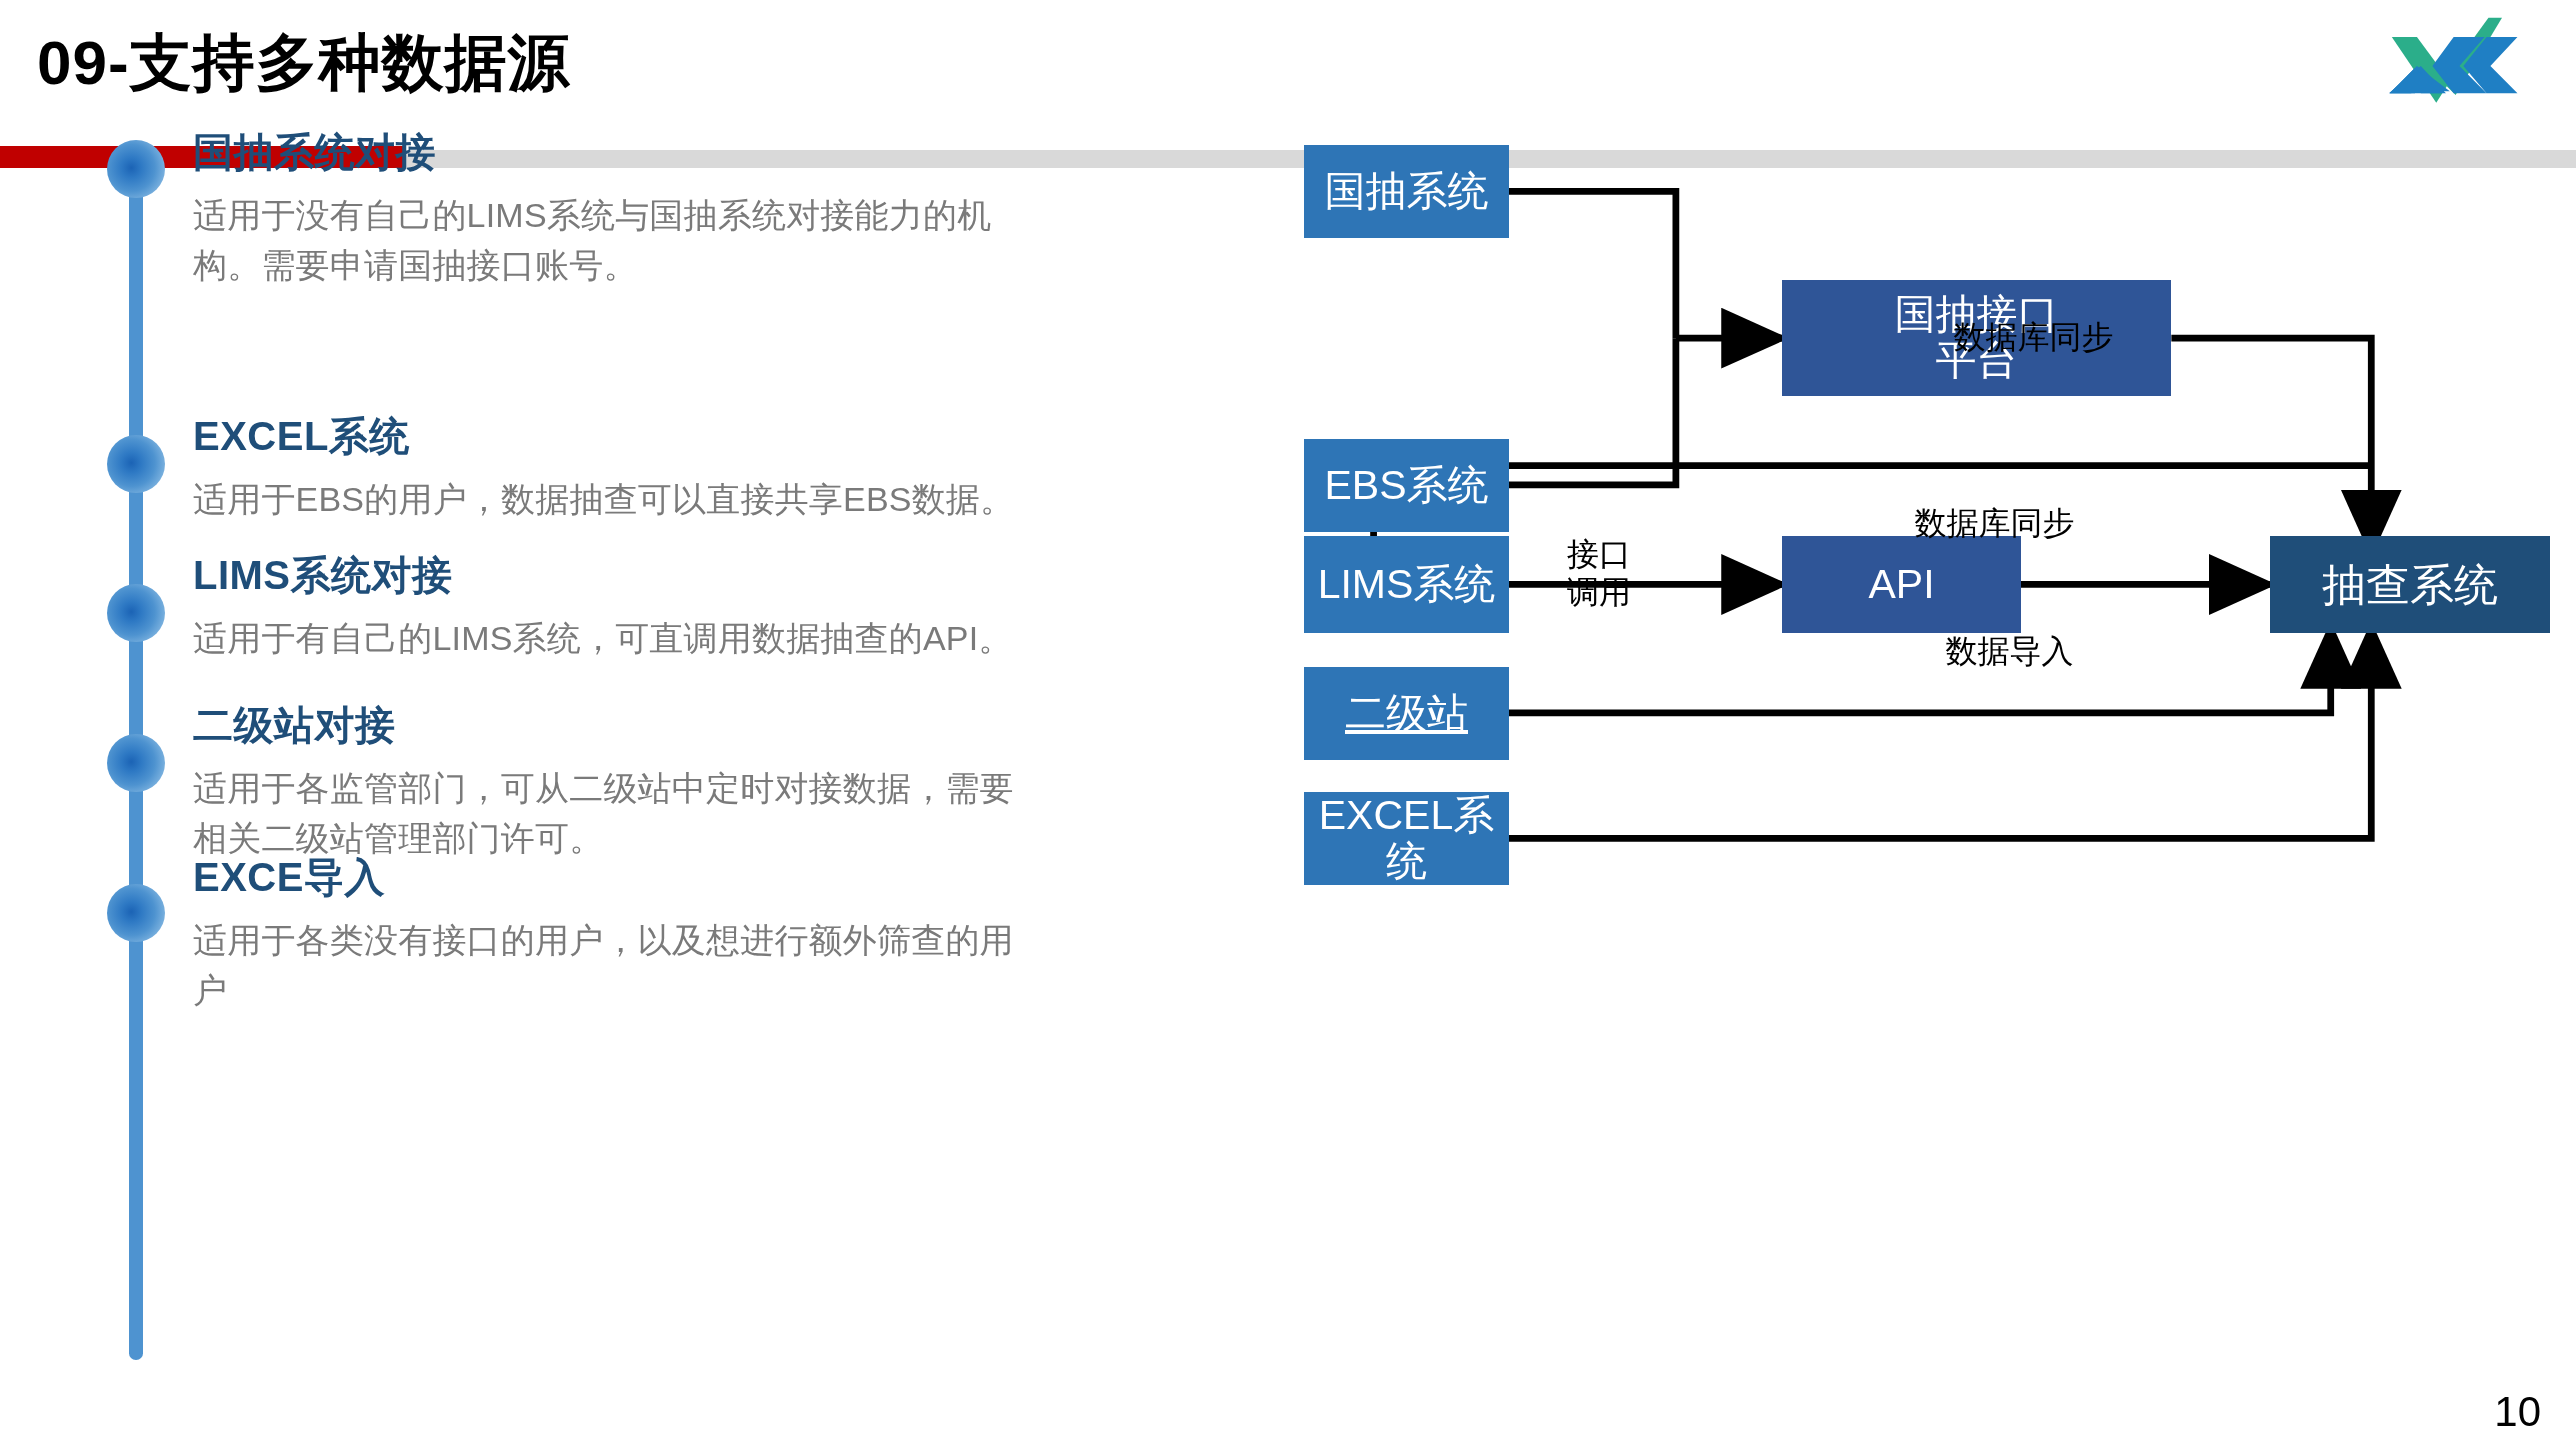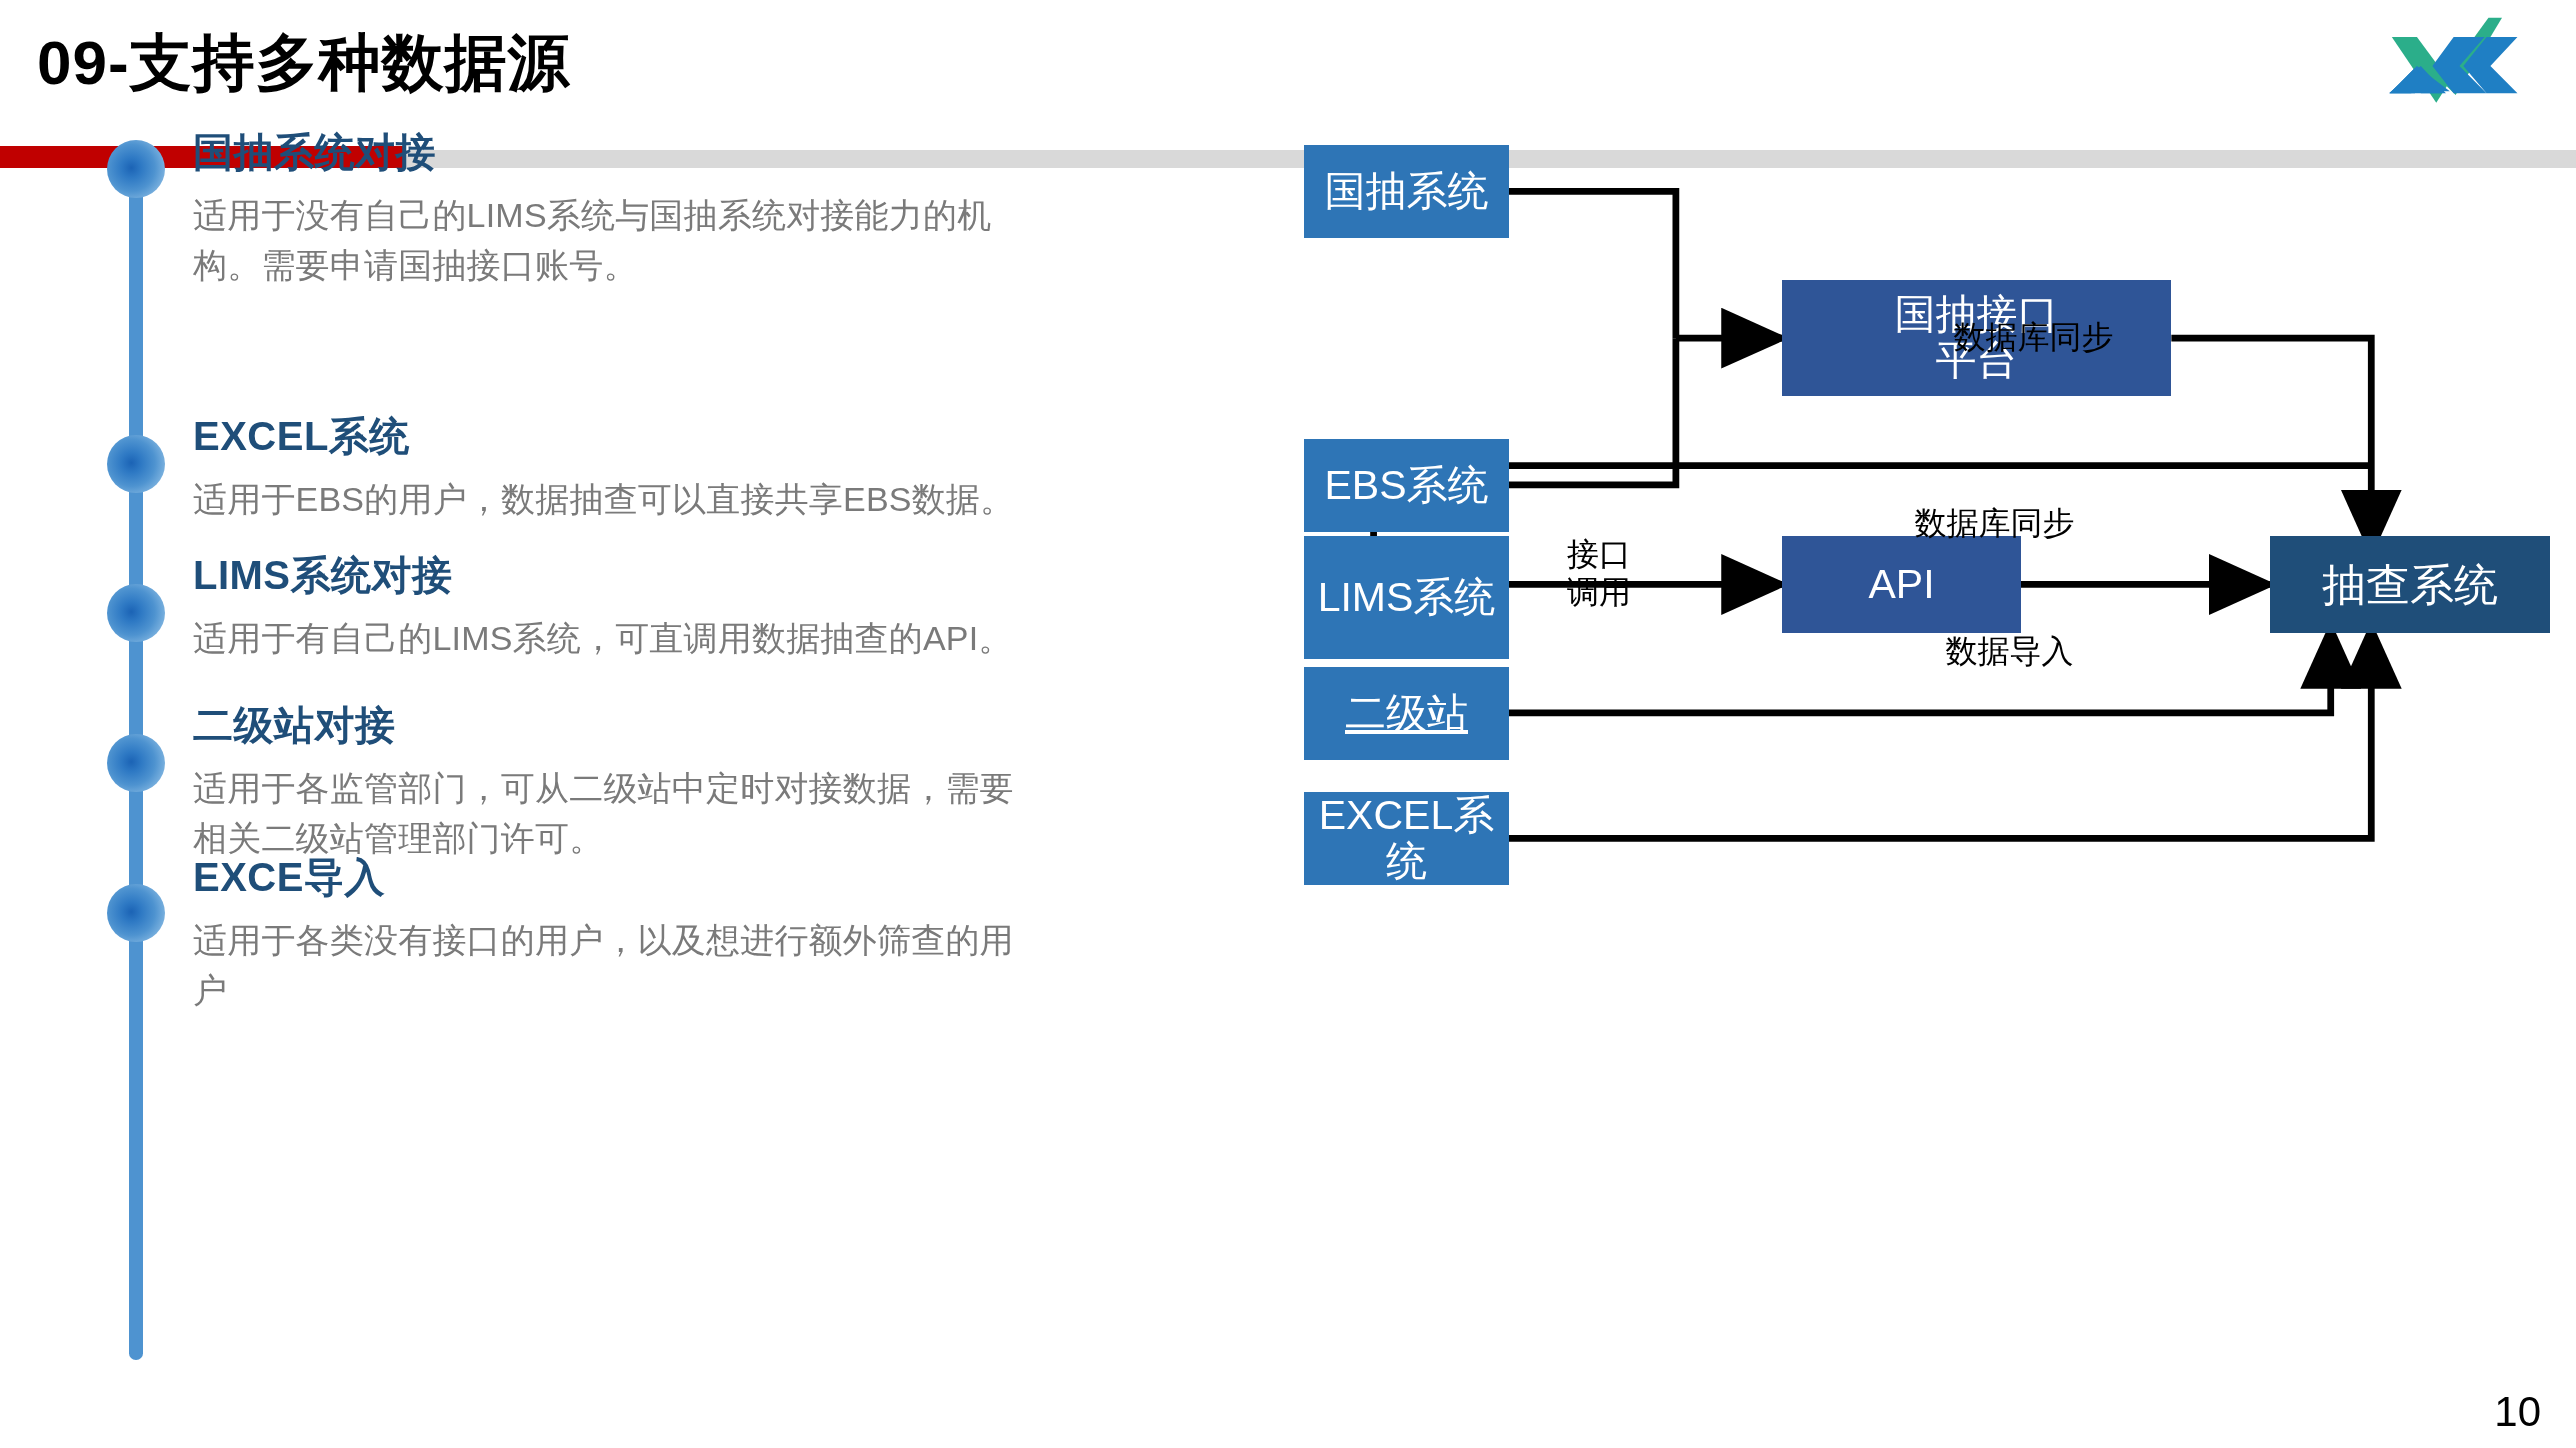--- a/index.html
+++ b/index.html
@@ -184,21 +184,21 @@
 
   <div class="node node-src" style="left:0px;top:294px;width:205px;height:93px;font-size:41px;">
     <span class="node-label">EBS系统</span>
   </div>
 
   <div class="node node-mid" style="left:478px;top:135px;width:389px;height:116px;font-size:41px;white-space:pre-line;">
     <span class="node-label">国抽接口
 平台</span>
   </div>
 
-  <div class="node node-src" style="left:0px;top:391px;width:205px;height:123px;font-size:41px;">
+  <div class="node node-src" style="left:0px;top:391px;width:205px;height:97px;font-size:41px;">
     <span class="node-label">LIMS系统</span>
   </div>
 
   <div class="node node-mid" style="left:478px;top:391px;width:239px;height:97px;font-size:41px;">
     <span class="node-label">API</span>
   </div>
 
   <div class="node node-sink" style="left:966px;top:391px;width:280px;height:97px;font-size:44px;">
     <span class="node-label">抽查系统</span>
   </div>

